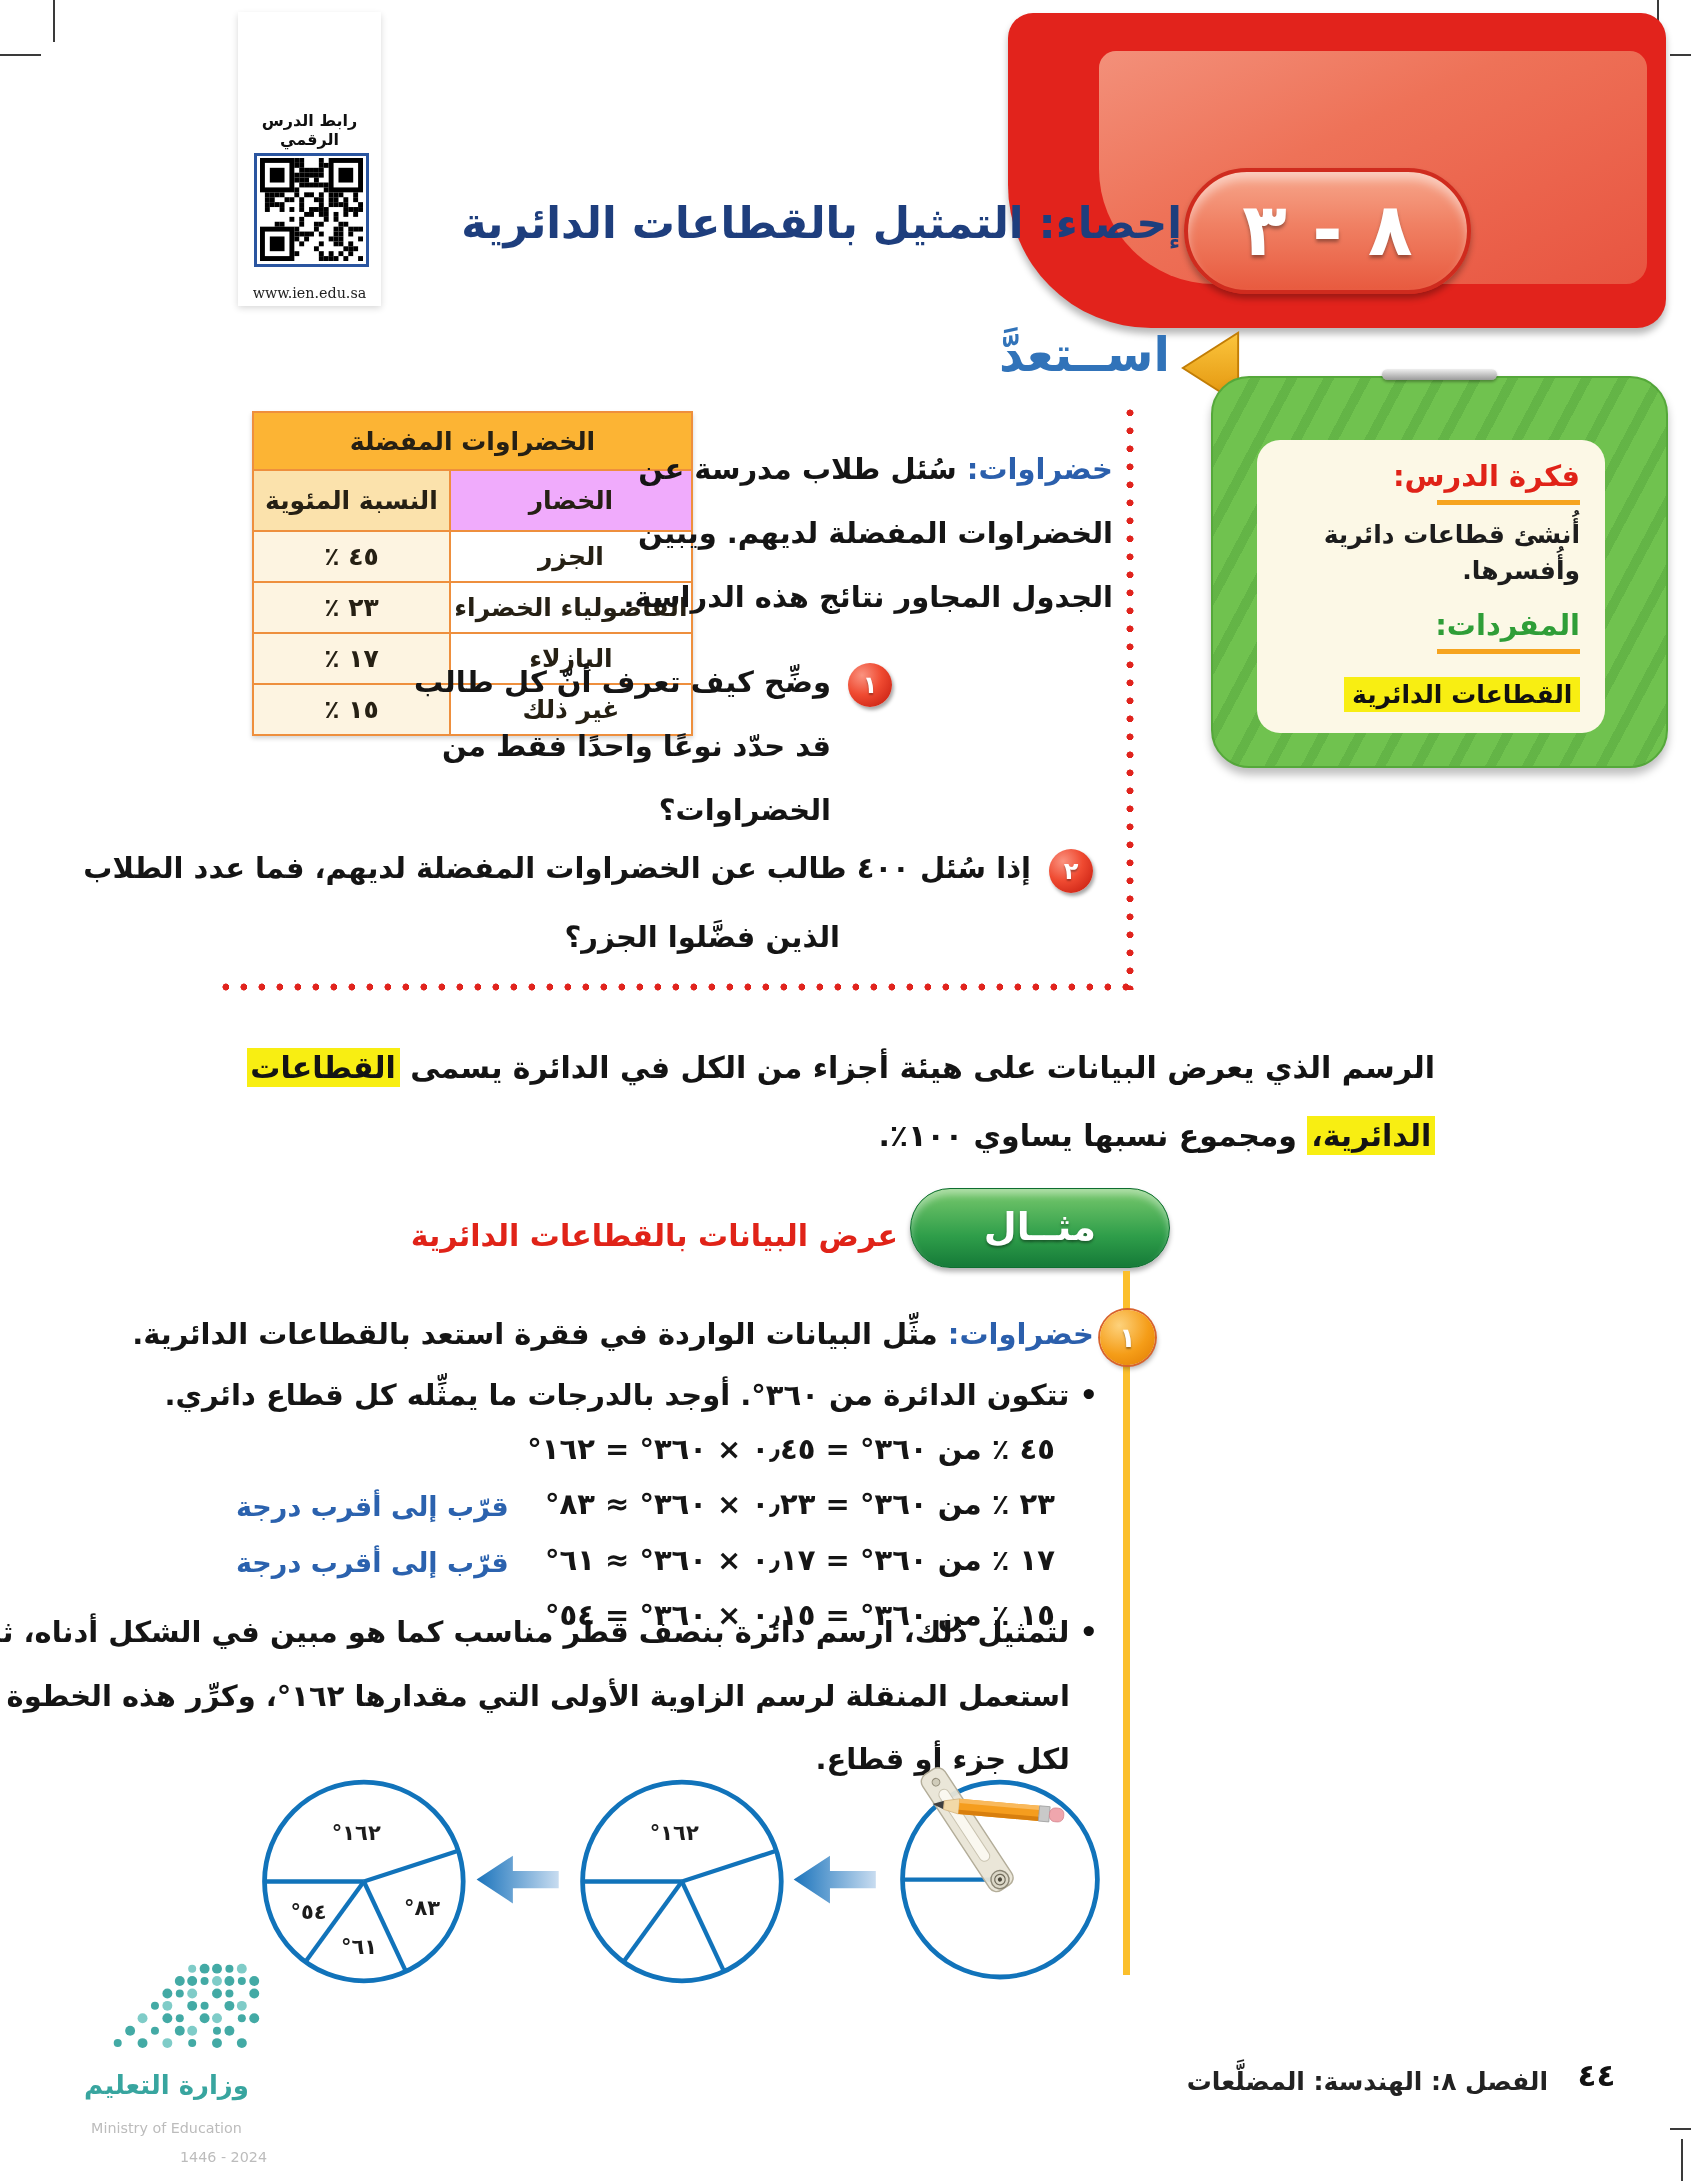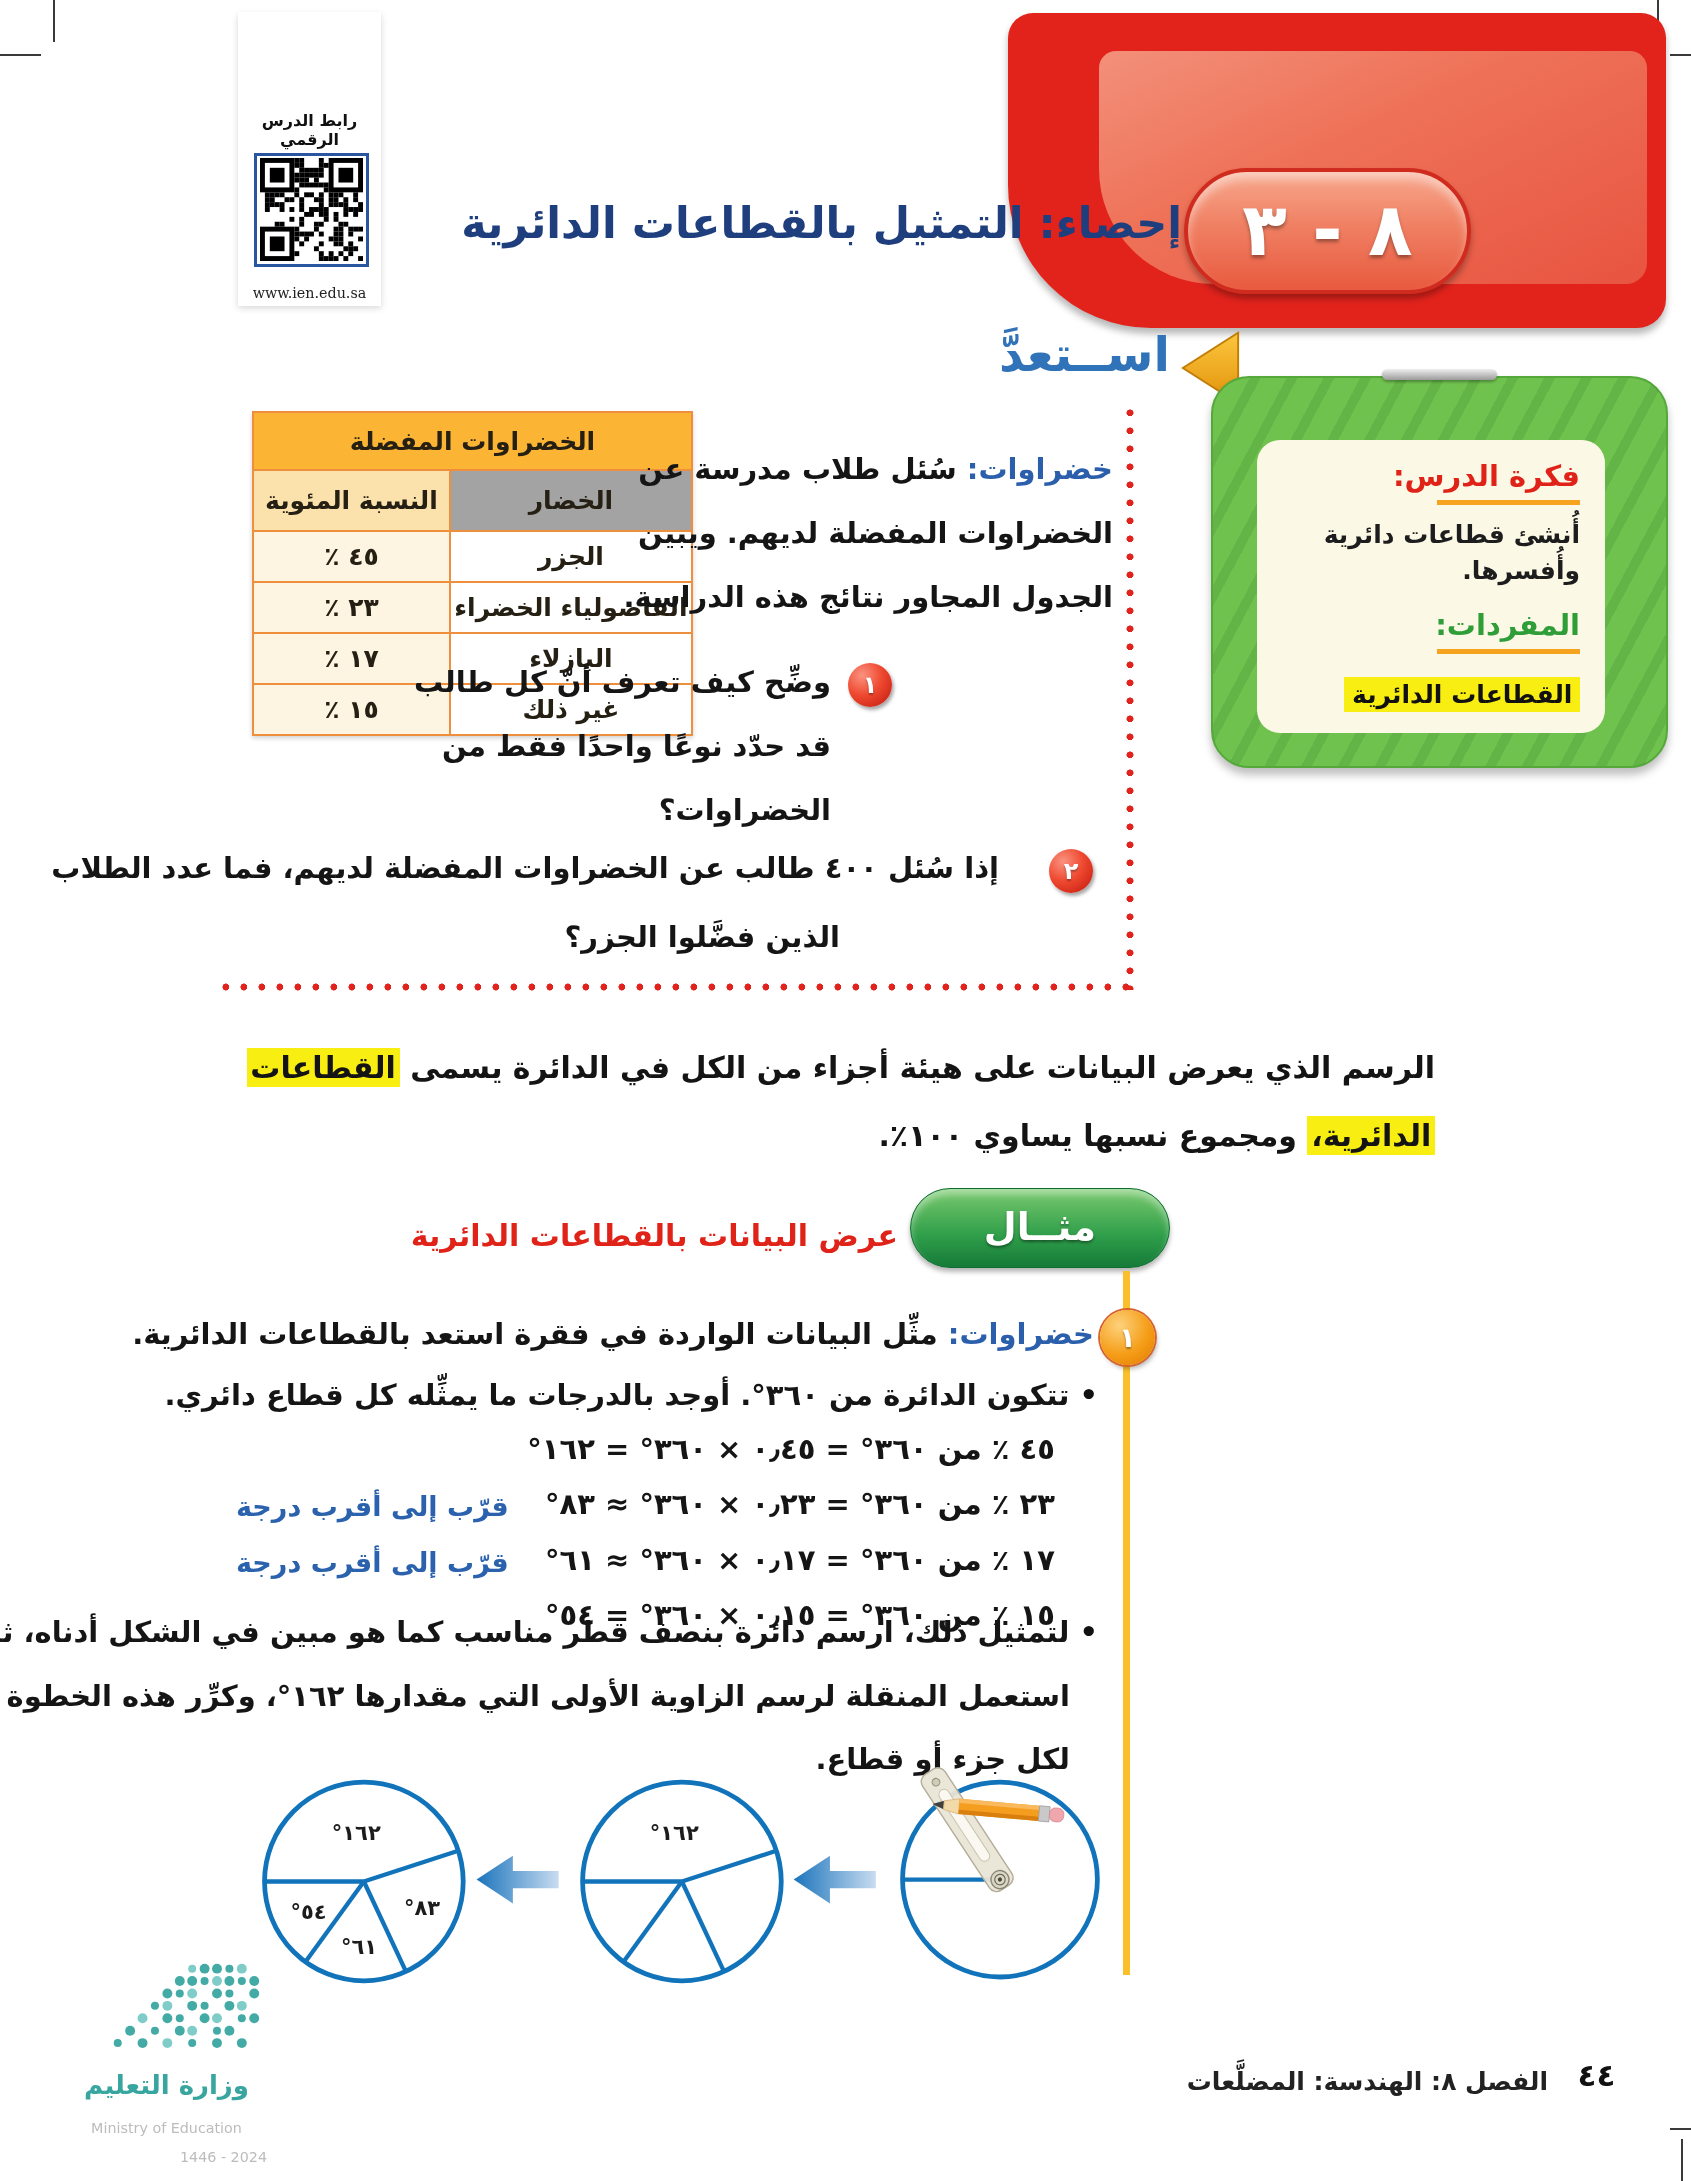--- a/index.html
+++ b/index.html
@@ -57,21 +57,21 @@
   .idea-text{font-size:25px;font-weight:700;color:#1d1d1d;line-height:36px;}
   .vocab-head{font-size:29px;font-weight:700;color:#2f9e38;line-height:1.1;margin-top:21px;}
   .vocab-term{display:inline-block;background:#f8ee12;font-size:25px;font-weight:700;color:#111;
               padding:2.9px 7.6px;margin-top:11.5px;}
 
   
   .veg-table{left:253px;top:411px;width:441px;border-collapse:collapse;direction:rtl;
              box-shadow:0 2.9px 4.8px rgba(0,0,0,.18);}
   .veg-table td,.veg-table th{border:2.9px solid #ee8f3d;text-align:center;font-weight:700;color:#262014;}
   .tbl-title{background:#fcb434;font-size:25px;height:54px;}
-  .tbl-hveg{background:#a3a3a3;font-size:25px;width:215px;height:57px;}
+  .tbl-hveg{background:#f0abfc;font-size:25px;width:215px;height:57px;}
   .tbl-hpct{background:#fbe2ac;font-size:25px;width:174px;}
   .cell-veg{background:#ffffff;font-size:25px;height:47px;font-weight:600;}
   .cell-pct{background:#fdf4e1;font-size:25px;font-weight:600;}
 
   
   .body-line{font-size:29px;color:#151515;font-weight:600;}
   .lbl-blue{color:#2b5fac;font-weight:700;}
   .badge-red{width:44px;height:44px;border-radius:50%;color:#fff;text-align:center;line-height:44px;
              font-size:24px;font-weight:700;
              background:radial-gradient(circle at 32% 28%,#fa9380 0%,#ef4a31 45%,#c0160b 100%);
@@ -337,21 +337,21 @@
   </div>
   <div class="abs body-line nowrap" style="right:578px;top:516px">الخضراوات المفضلة لديهم. ويبين</div>
   <div class="abs body-line nowrap" style="right:578px;top:580px">الجدول المجاور نتائج هذه الدراسة.</div>
 
   <div class="abs badge-red" style="left:849px;top:663px">١</div>
   <div class="abs body-line nowrap" style="right:860px;top:665px">وضِّح كيف تعرف أنّ كل طالب</div>
   <div class="abs body-line nowrap" style="right:860px;top:729px">قد حدّد نوعًا واحدًا فقط من</div>
   <div class="abs body-line nowrap" style="right:860px;top:793px">الخضراوات؟</div>
 
   <div class="abs badge-red" style="left:1050px;top:849px">٢</div>
-  <div class="abs body-line nowrap" style="right:692px;top:851px">إذا سُئل ٤٠٠ طالب عن الخضراوات المفضلة لديهم، فما عدد الطلاب</div>
+  <div class="abs body-line nowrap" style="right:660px;top:851px">إذا سُئل ٤٠٠ طالب عن الخضراوات المفضلة لديهم، فما عدد الطلاب</div>
   <div class="abs body-line nowrap" style="right:851px;top:920px">الذين فضَّلوا الجزر؟</div>
 
   <div class="abs intro-line nowrap" style="right:256px;top:1050px">
     <span>الرسم الذي يعرض البيانات على هيئة أجزاء من الكل في الدائرة يسمى </span><span class="hl">القطاعات</span>
   </div>
   <div class="abs intro-line nowrap" style="right:256px;top:1118px">
     <span class="hl">الدائرية،</span><span> ومجموع نسبها يساوي ١٠٠٪.</span>
   </div>
 
   <div class="abs ex-pill nowrap">مثــال</div>

